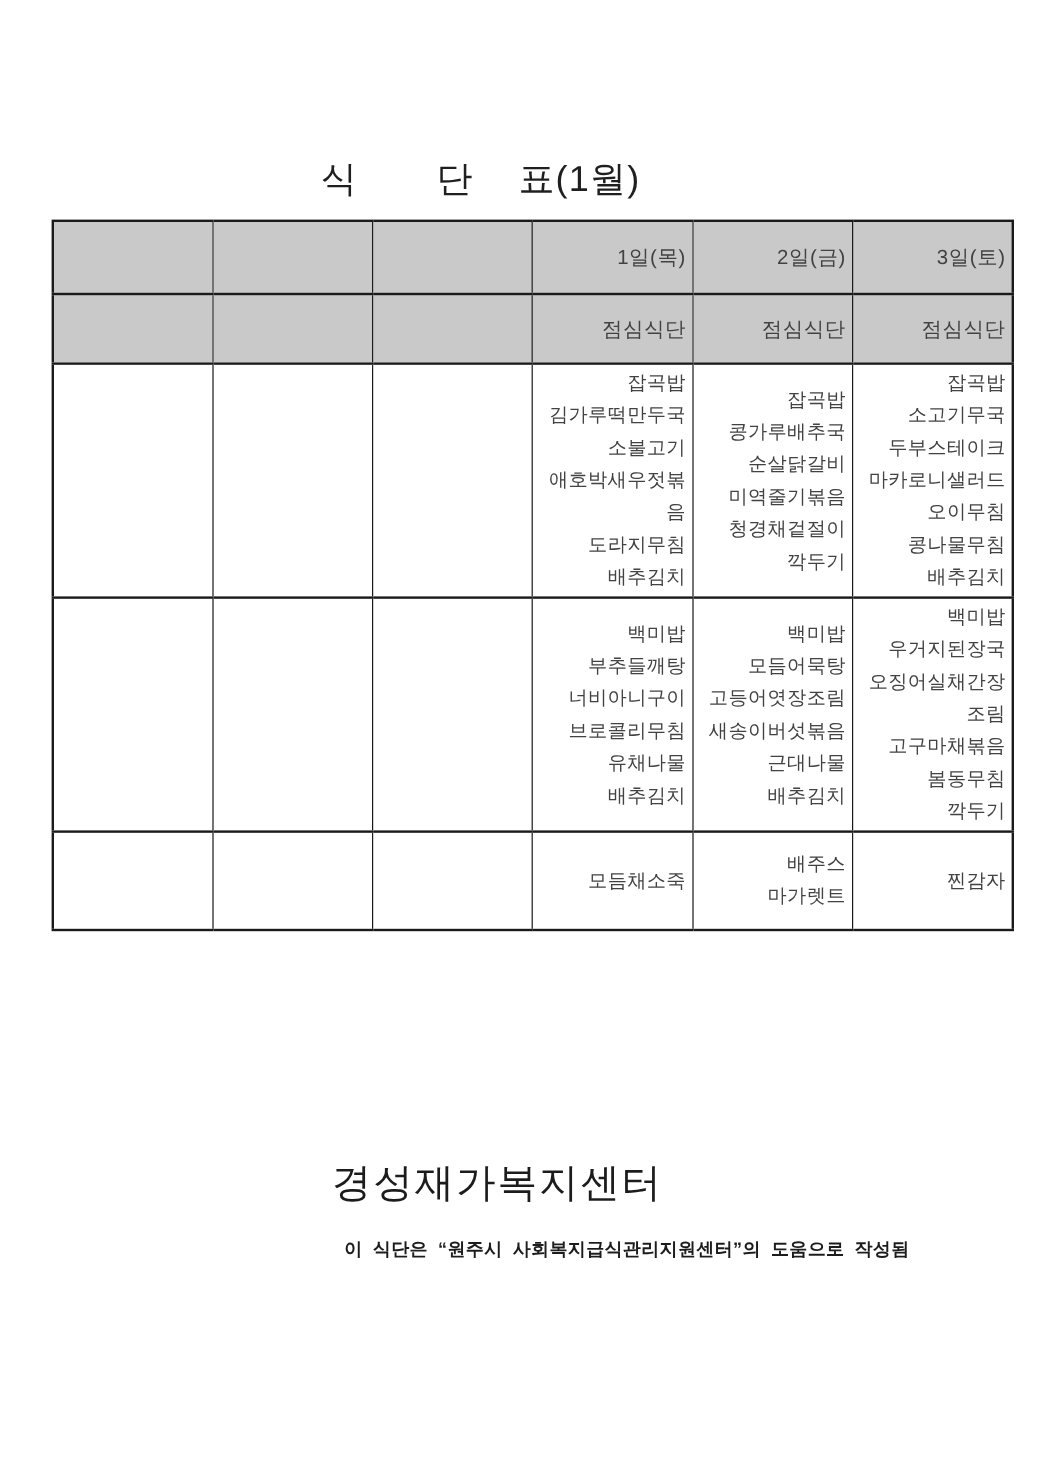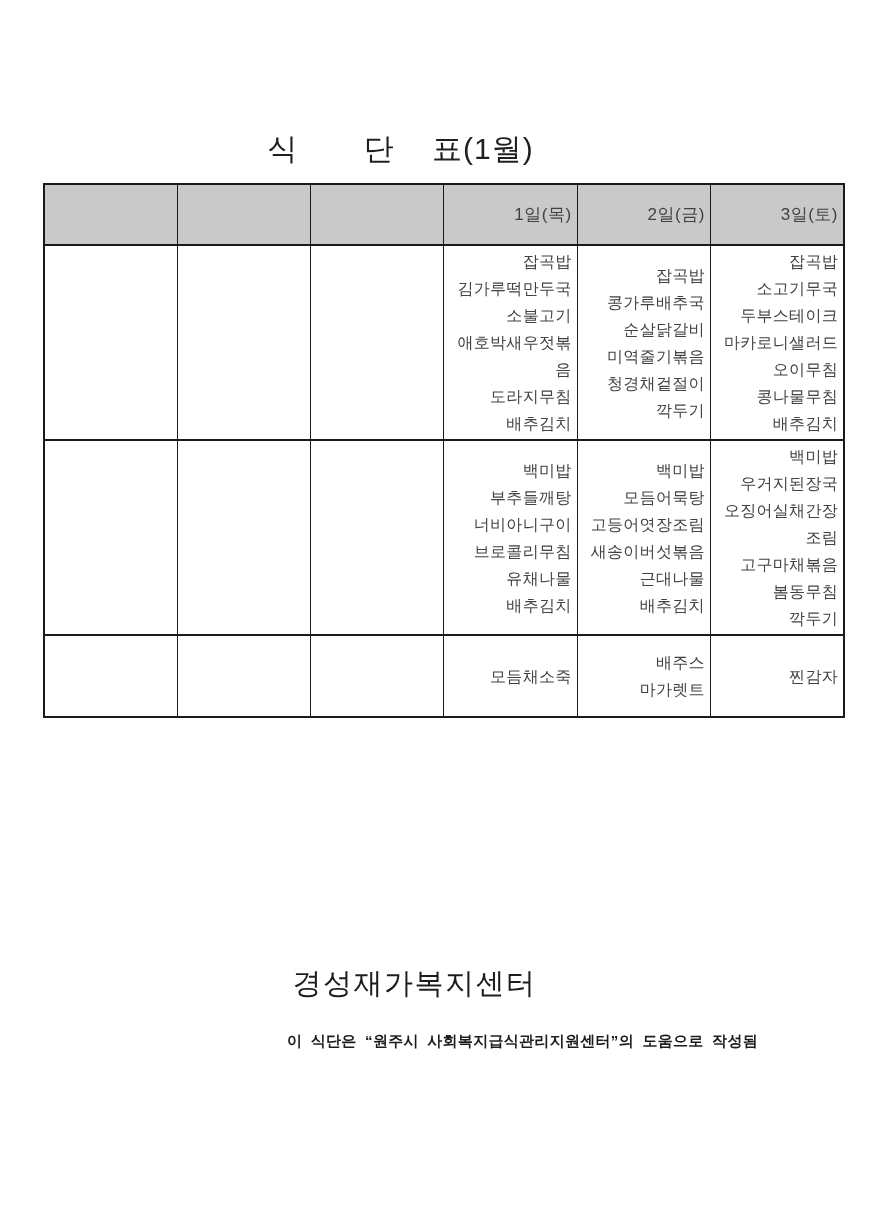--- a/index.html
+++ b/index.html
@@ -63,21 +63,21 @@
   .rh5{height:189px}
   .rh6{height:51px}
   .rh7{height:82px}
   .rh8{height:69px}
   .center-name{
     position:absolute;
     top:964px; left:0;
     width:100%;
     text-align:center;
     text-indent:28px;
-    font-size:29px;
+    font-size:33px;
     color:#1c1c1c;
     letter-spacing:1.5px;
   }
   .note{
     position:absolute;
     top:1032px; right:0;
     font-size:15px;
     font-weight:700;
     color:#1c1c1c;
     word-spacing:4px;
@@ -102,20 +102,28 @@
           <col style="width:16.7%">
       </colgroup>
       <tbody>
         <tr class="rh1">
           <td class="gray"></td>
           <td class="gray"></td>
           <td class="gray"></td>
           <td class="gray hdr">1일(목)</td>
           <td class="gray hdr">2일(금)</td>
           <td class="gray hdr">3일(토)</td>
+        </tr>
+        <tr class="rh2">
+          <td class="gray"></td>
+          <td class="gray"></td>
+          <td class="gray"></td>
+          <td class="gray hdr">점심식단</td>
+          <td class="gray hdr">점심식단</td>
+          <td class="gray hdr">점심식단</td>
         </tr>
         <tr class="rh3">
           <td></td>
           <td></td>
           <td></td>
           <td class="menu">잡곡밥
 김가루떡만두국
 소불고기
 애호박새우젓볶음
 도라지무침

